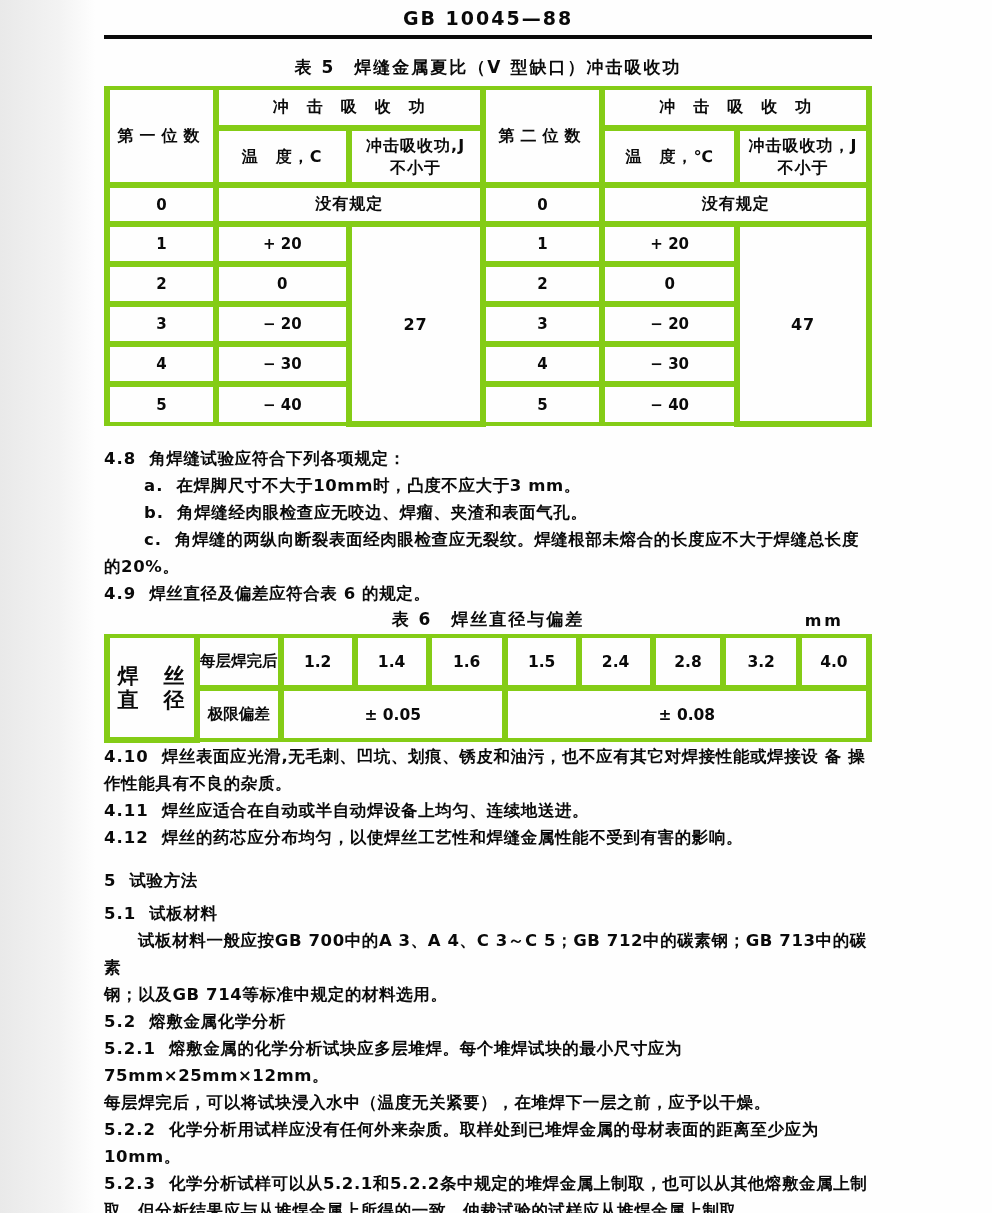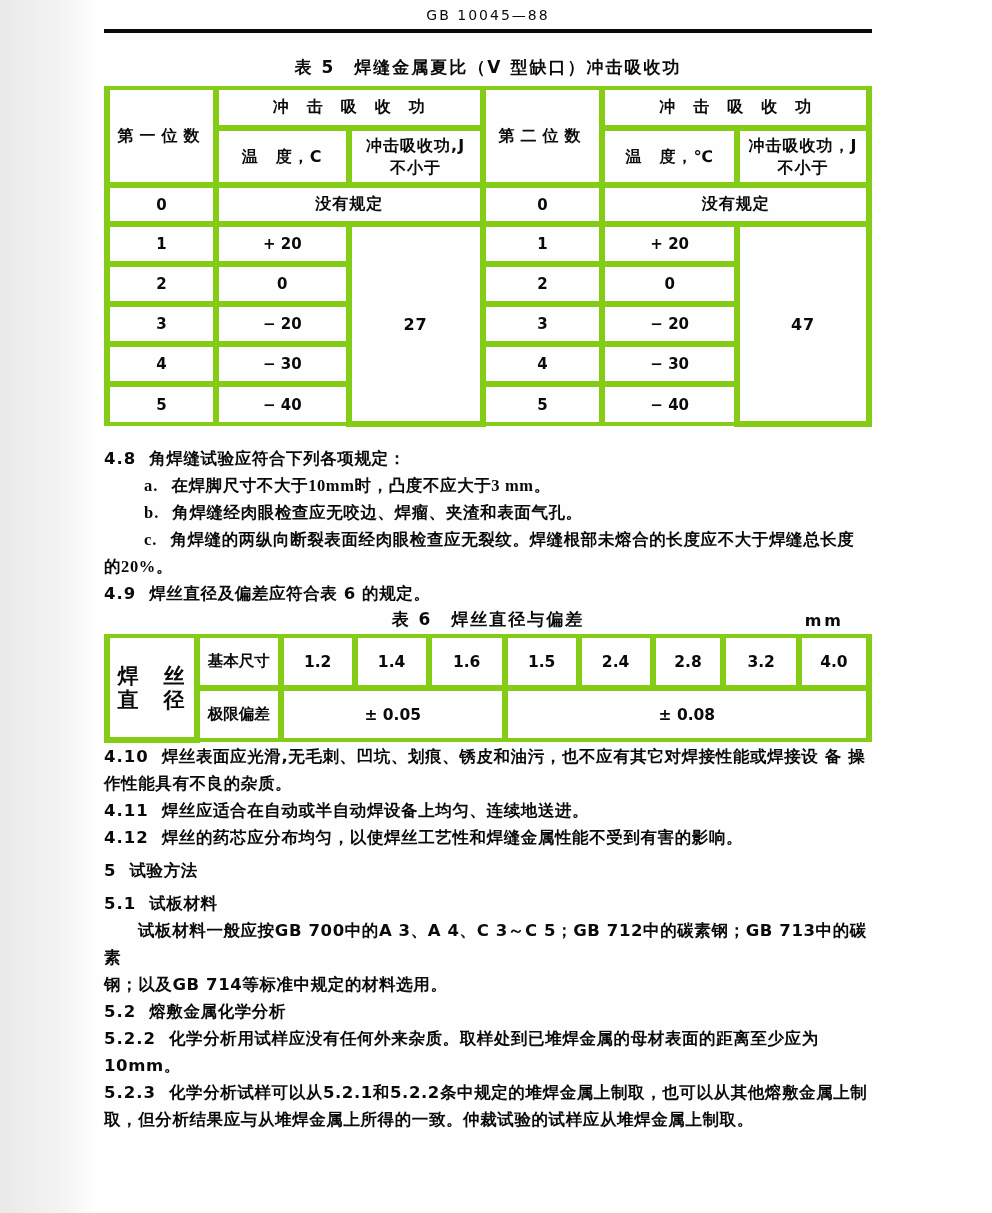--- a/index.html
+++ b/index.html
@@ -15,31 +15,31 @@
     background:linear-gradient(90deg,#e9e9e9 0,#f3f3f3 60px,#fefefe 95px);
   }
   .content{
     position:relative;
     width:768px;
     margin-left:104px;
   }
   .doc-code{
     padding-top:7px;
     text-align:center;
-    font-weight:normal;
-    font-size:14px;
+    font-weight:bold;
+    font-size:19px;
     letter-spacing:2px;
   }
   .top-rule{
     margin-top:6px;
     height:4px;
     background:#0a0a0a;
   }
   .tbl-title{
-    margin-top:22px;
+    margin-top:16px;
     text-align:center;
     font-weight:bold;
     font-size:17px;
     letter-spacing:2px;
     line-height:24px;
   }
   table{
     border-collapse:collapse;
     width:768px;
     table-layout:fixed;
@@ -83,25 +83,25 @@
     line-height:27px;
     letter-spacing:0.6px;
     white-space:pre-line;
     font-weight:600;
   }
   .para .num{
     font-weight:bold;
     margin-right:13px;
     letter-spacing:1px;
   }
-  .para.sub{text-indent:40px;font-family:Liberation Serif, serif;}
+  .para.sub{text-indent:40px;}
   .para.ind{text-indent:34px;}
   .p-48{margin-top:18px;}
   .p-410{margin-top:0;}
-  .p-5{margin-top:6px;margin-bottom:6px;}
+  .p-5{margin-top:16px;margin-bottom:6px;}
   .p-51{margin-top:0;}
 </style>
 </head>
 <body>
 
 <div class="scan-edge"></div>
 
 <div class="content">
 
   <div class="doc-code">GB 10045—88</div>
@@ -196,21 +196,21 @@
         <col style="width:9.7%">
         <col style="width:9.7%">
         <col style="width:9.3%">
       <col style="width:9.9%">
         <col style="width:9.2%">
     </colgroup>
     <tbody>
     <tr>
       <td rowspan="2" class="lbl">焊　丝
 直　径</td>
-      <td>基本尺寸</td>
+      <td>每层焊完后</td>
       <td>1.2</td>
       <td>1.4</td>
       <td>1.6</td>
       <td>1.5</td>
       <td>2.4</td>
       <td>2.8</td>
       <td>3.2</td>
       <td>4.0</td>
     </tr>
     <tr>
@@ -226,17 +226,19 @@
   <p class="para"><b class="num">4.11</b><span>焊丝应适合在自动或半自动焊设备上均匀、连续地送进。</span></p>
   <p class="para"><b class="num">4.12</b><span>焊丝的药芯应分布均匀，以使焊丝工艺性和焊缝金属性能不受到有害的影响。</span></p>
 
   <p class="para p-5"><b class="num">5</b><b>试验方法</b></p>
 
   <p class="para p-51"><b class="num">5.1</b><span>试板材料</span></p>
   <p class="para ind"><span>试板材料一般应按GB 700中的A 3、A 4、C 3～C 5；GB 712中的碳素钢；GB 713中的碳素
 钢；以及GB 714等标准中规定的材料选用。</span></p>
 
   <p class="para"><b class="num">5.2</b><span>熔敷金属化学分析</span></p>
+  <p class="para"><b class="num">5.2.1</b><span>熔敷金属的化学分析试块应多层堆焊。每个堆焊试块的最小尺寸应为75mm×25mm×12mm。
+每层焊完后，可以将试块浸入水中（温度无关紧要），在堆焊下一层之前，应予以干燥。</span></p>
   <p class="para"><b class="num">5.2.2</b><span>化学分析用试样应没有任何外来杂质。取样处到已堆焊金属的母材表面的距离至少应为10mm。</span></p>
   <p class="para"><b class="num">5.2.3</b><span>化学分析试样可以从5.2.1和5.2.2条中规定的堆焊金属上制取，也可以从其他熔敷金属上制
 取，但分析结果应与从堆焊金属上所得的一致。仲裁试验的试样应从堆焊金属上制取。</span></p>
 
 </div>
 
 </body></html>

